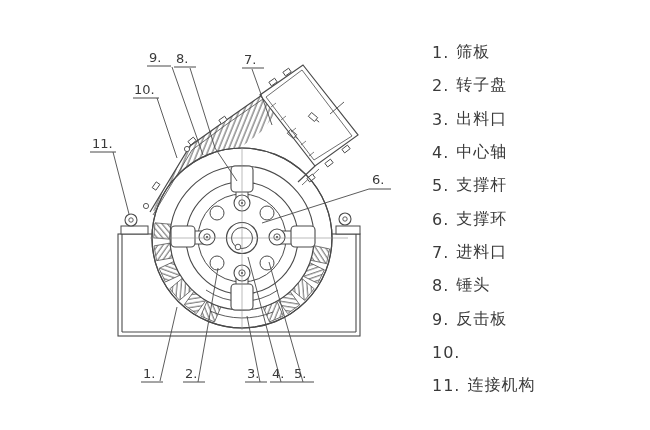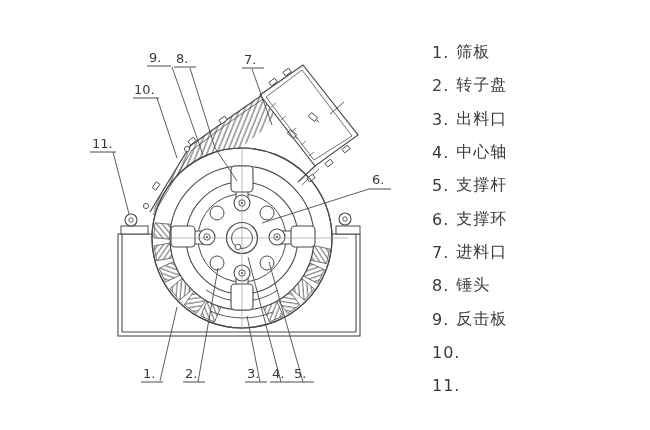--- a/index.html
+++ b/index.html
@@ -295,16 +295,17 @@
       </div>
   <div class="legend-item">
         <span>9.</span>
         <span class="lab">反击板</span>
       </div>
   <div class="legend-item">
         <span>10.</span>
       </div>
   <div class="legend-item">
         <span>11.</span>
+        <span class="lab">连接机构</span>
       </div>
 </div>
 
 </div>
 
 </body></html>

